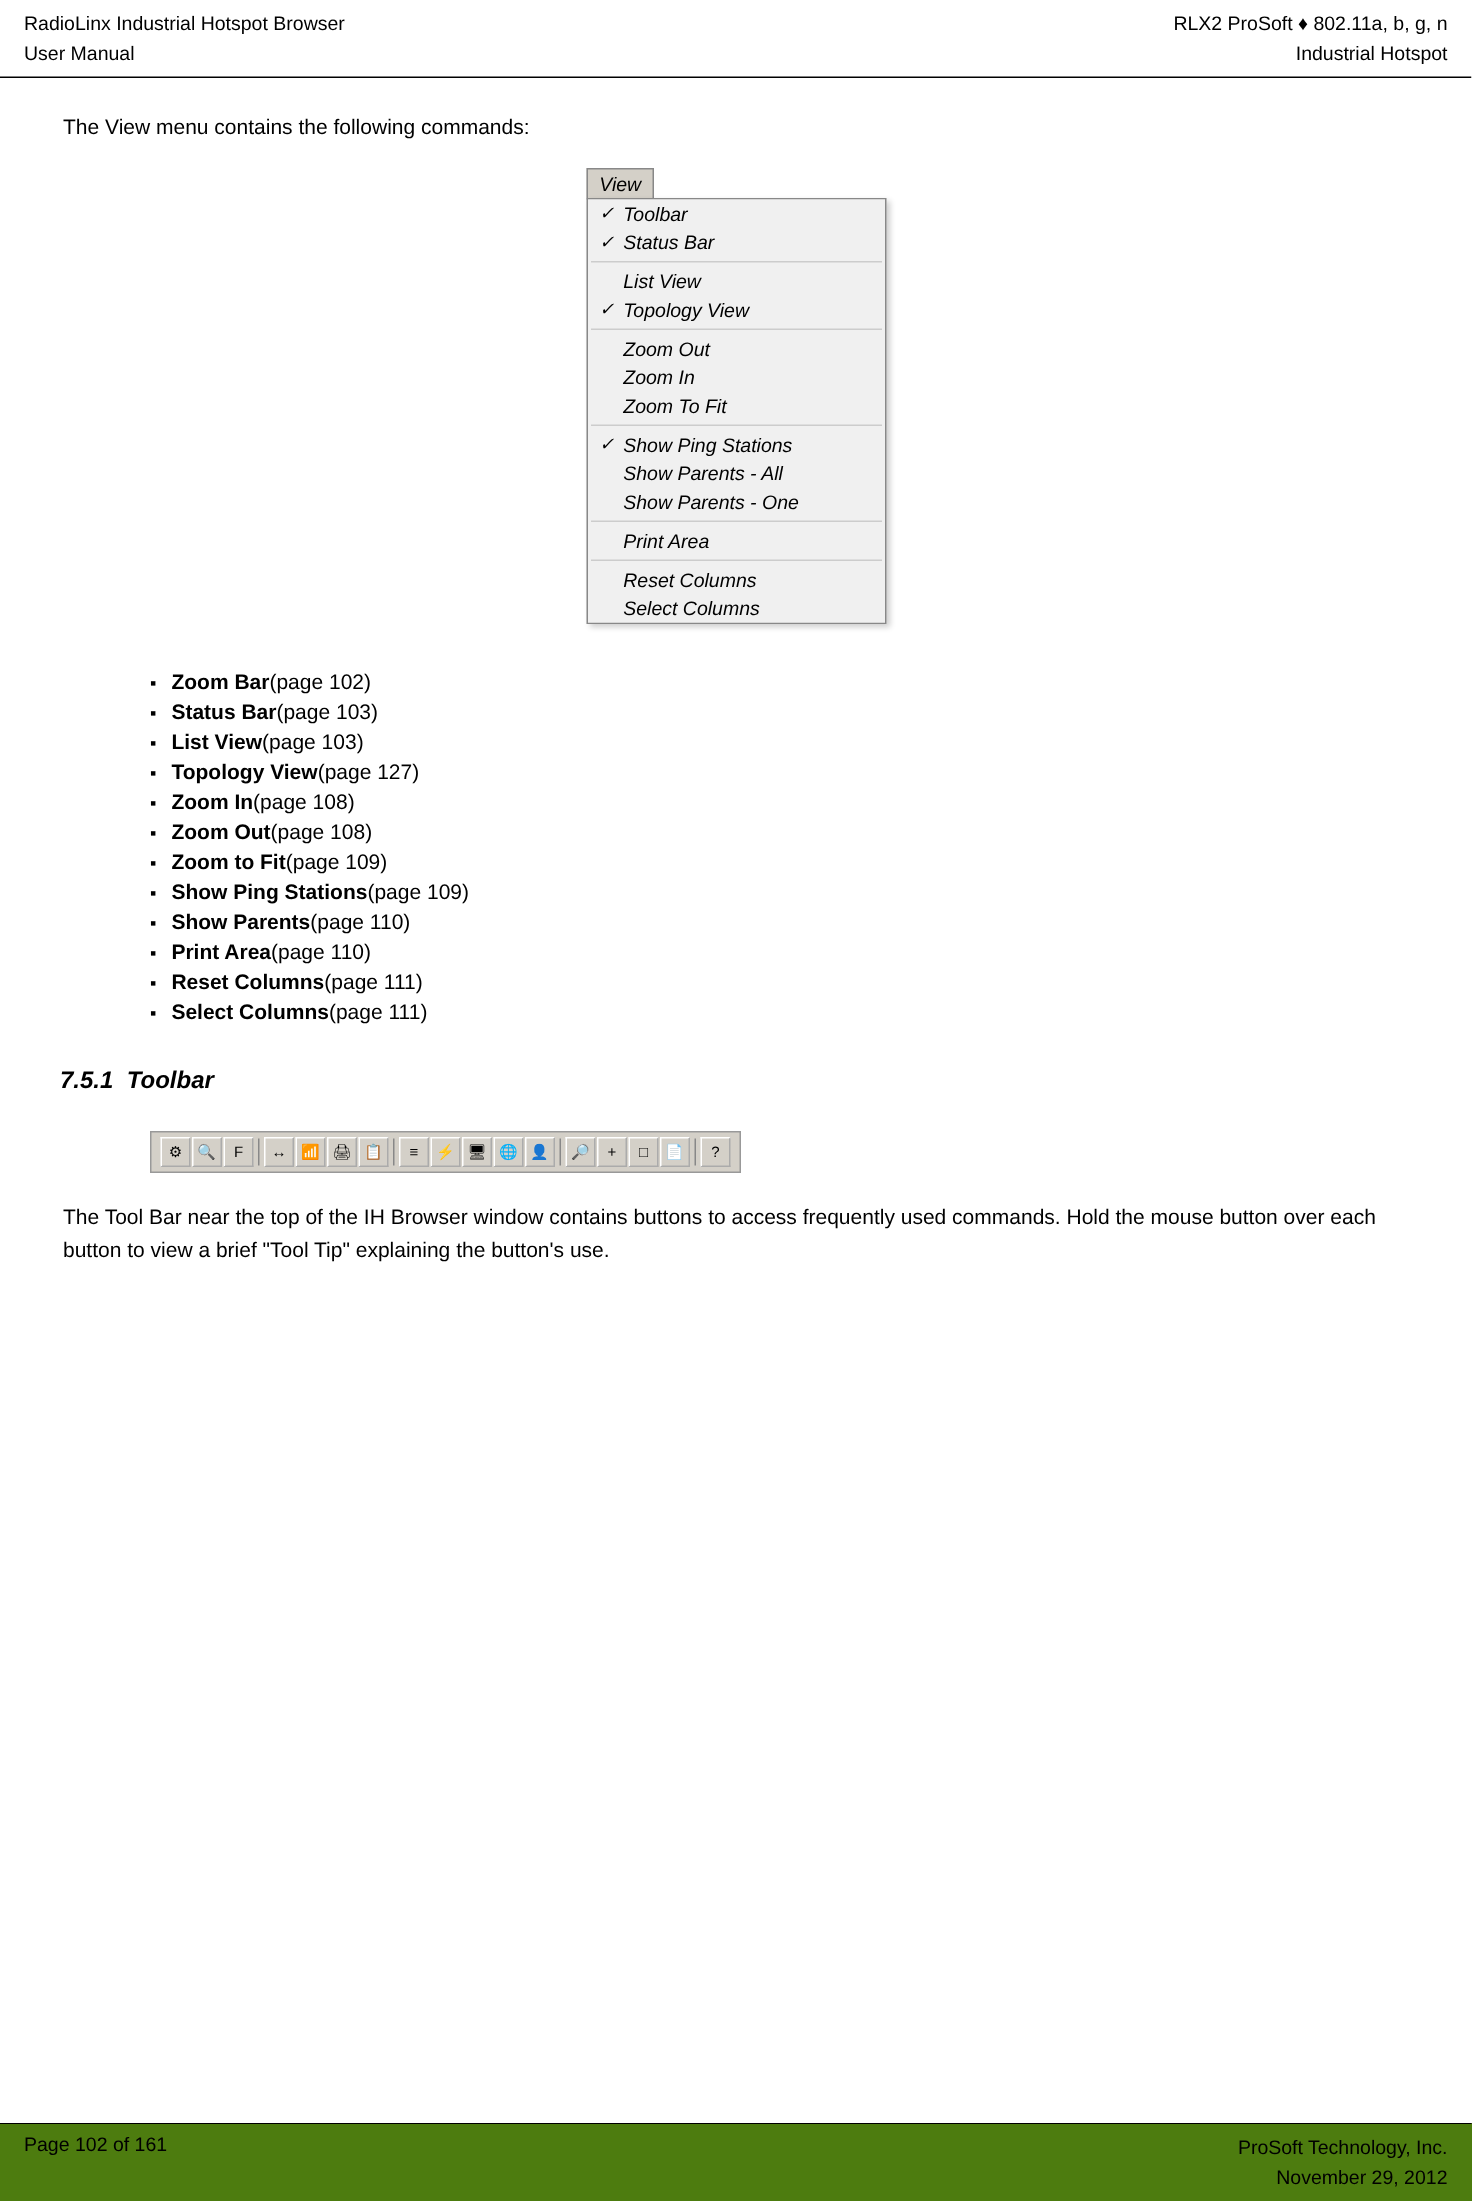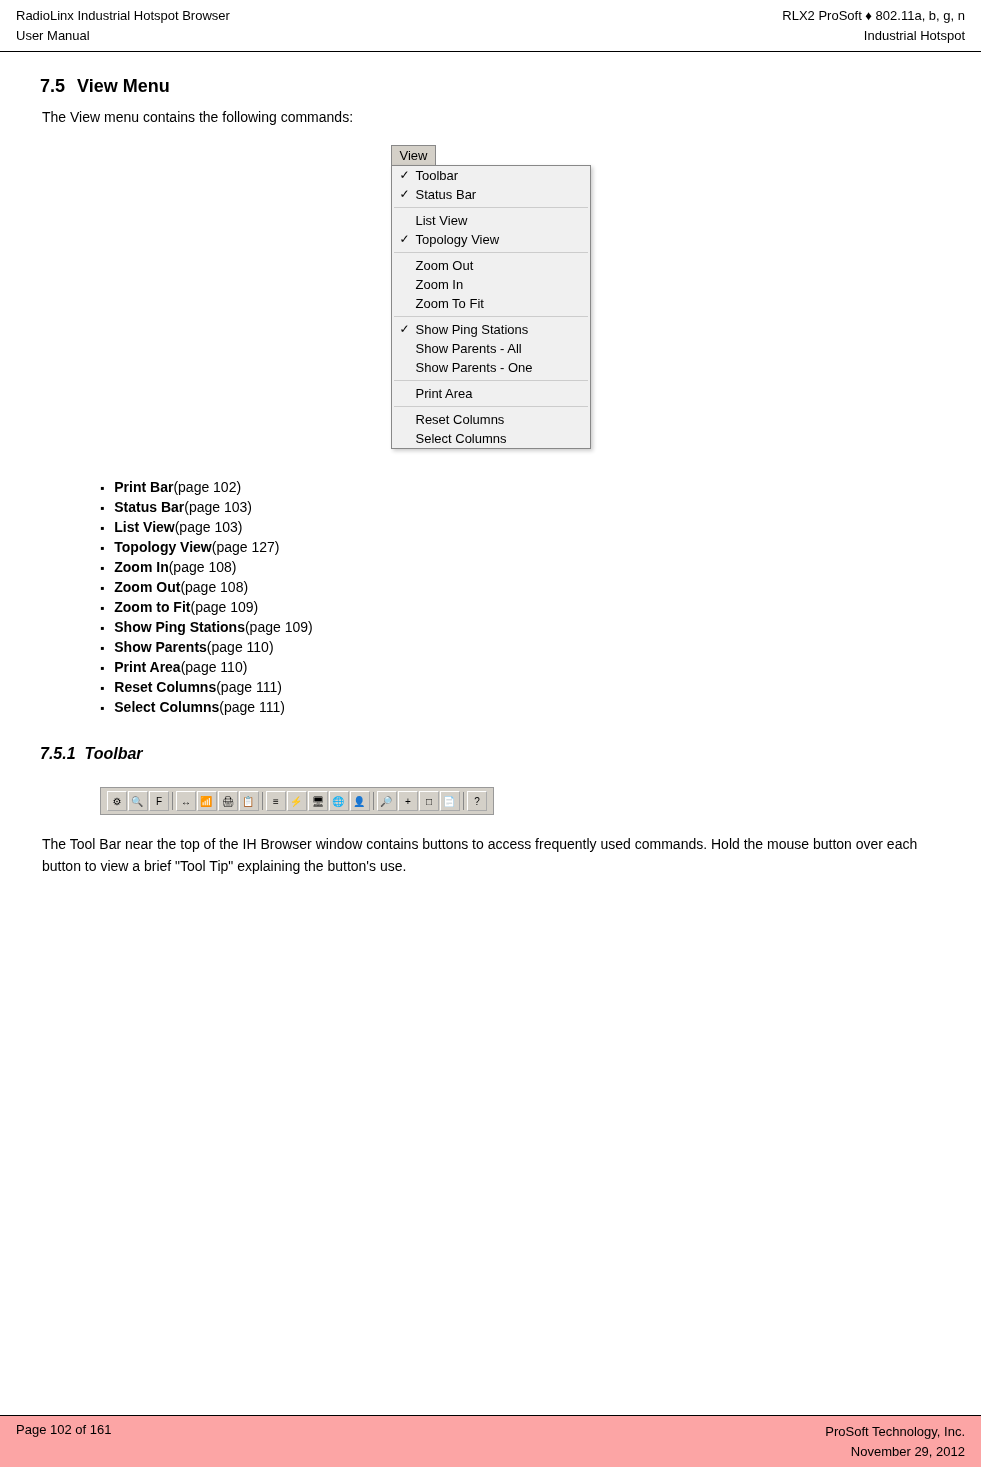--- a/index.html
+++ b/index.html
@@ -161,48 +161,45 @@
     .page-footer {
       position: fixed;
       bottom: 0;
       left: 0;
       width: 981px;
       display: flex;
       justify-content: space-between;
       padding: 6px 16px;
       border-top: 1px solid #000;
       font-size: 13px;
-      background: #fca5a5;
+      background: #4d7c0f;
     }
     .footer-right { text-align: right; line-height: 1.5; }
   </style>
 </head>
 <body>
 
 <div class="page-header">
   <div class="header-left">
     <div>RadioLinx Industrial Hotspot Browser</div>
     <div>User Manual</div>
   </div>
   <div class="header-right">
     <div>RLX2 ProSoft ♦ 802.11a, b, g, n</div>
     <div>Industrial Hotspot</div>
   </div>
 </div>
 
 <div class="content">
 
-  <div class="section-heading">
-    <span class="section-number">7.5</span><span>View Menu</span>
-  </div>
 
   <p class="intro-text">The View menu contains the following commands:</p>
 
   <div class="menu-image-area">
-    <div style="display: flex; flex-direction: column; align-items: flex-start;">
+    <div style="display: flex; flex-direction: column; align-items: flex-start; font-style: italic;">
       <div class="menu-title-bar">View</div>
       <div class="dropdown-menu">
 
         <div id="menu-items-container">
             <div class="menu-item checked">Toolbar</div>
             <div class="menu-item checked">Status Bar</div>
             <div class="menu-separator"></div>
             <div class="menu-item">List View</div>
             <div class="menu-item checked">Topology View</div>
             <div class="menu-separator"></div>
@@ -218,21 +215,21 @@
             <div class="menu-separator"></div>
             <div class="menu-item">Reset Columns</div>
             <div class="menu-item">Select Columns</div>
           </div>
       </div>
     </div>
   </div>
 
   <ul class="bullet-list" id="bullet-list">
   <li>
-        <span class="bullet-item-bold">Print Bar</span>
+        <span class="bullet-item-bold">Zoom Bar</span>
         <span class="bullet-item-normal"> (page 102)</span>
       </li>
       <li>
         <span class="bullet-item-bold">Status Bar</span>
         <span class="bullet-item-normal"> (page 103)</span>
       </li>
       <li>
         <span class="bullet-item-bold">List View</span>
         <span class="bullet-item-normal"> (page 103)</span>
       </li>

